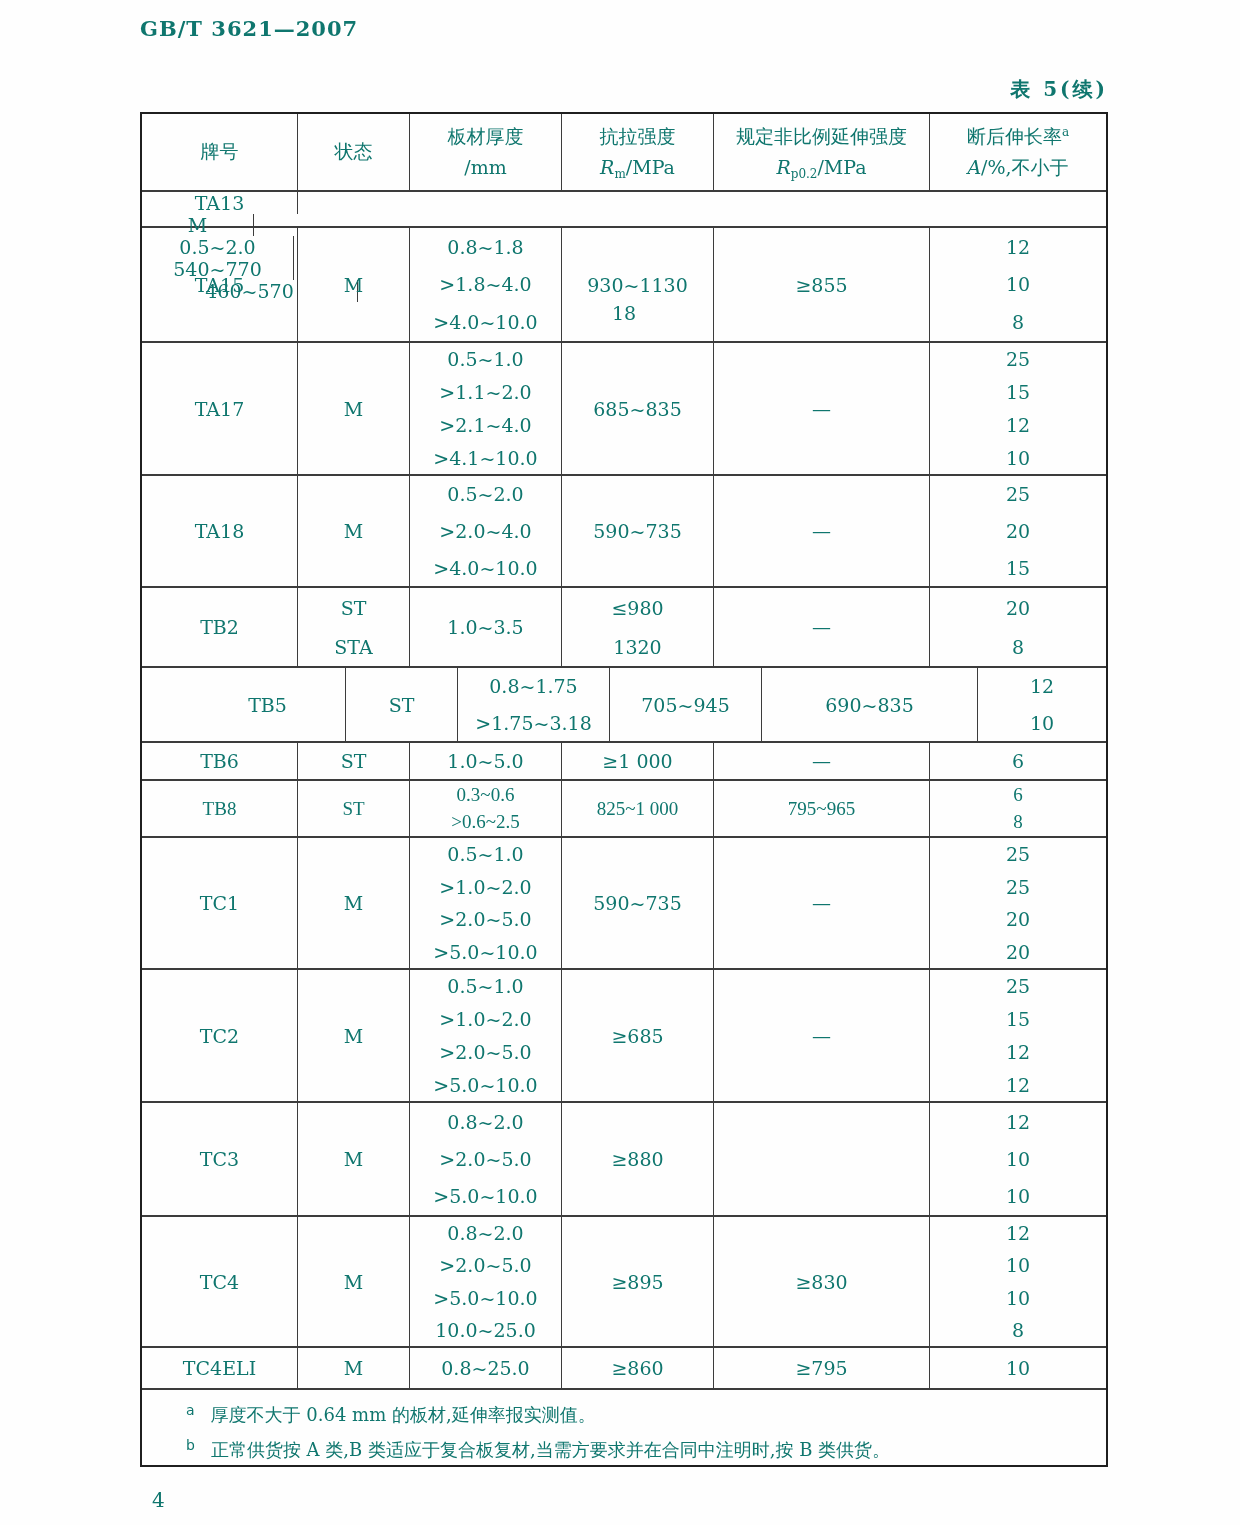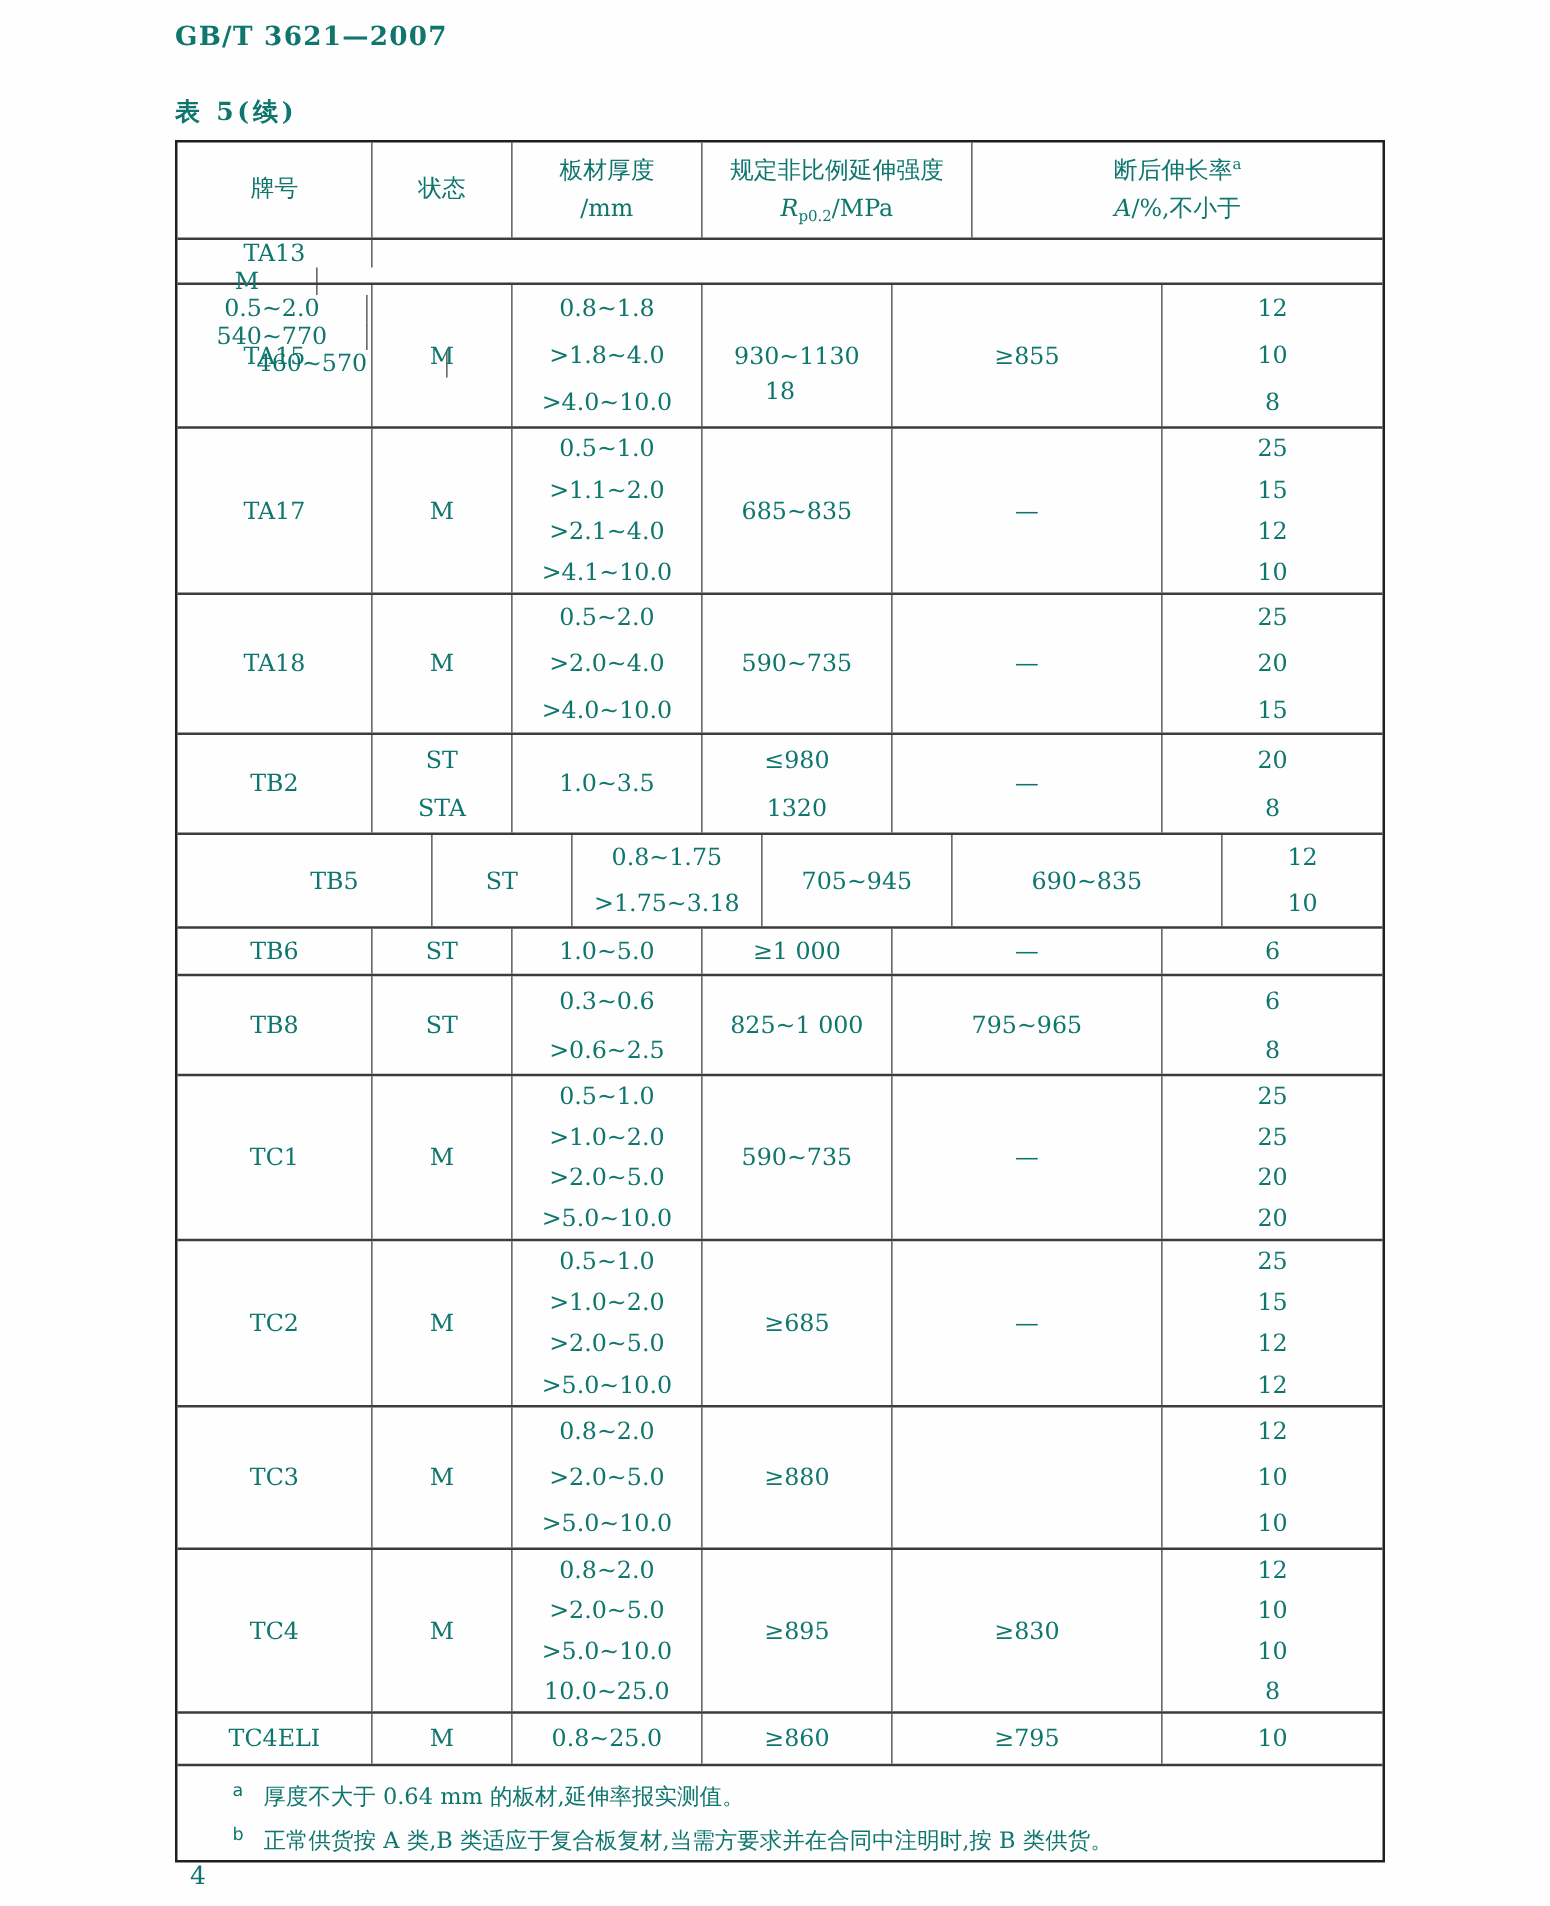--- a/index.html
+++ b/index.html
@@ -4,21 +4,21 @@
 <style>
   html,body{margin:0;padding:0;background:#ffffff;}
   .page{
     position:relative;width:1240px;height:1525px;background:#fefefe;
     font-family:"DejaVu Serif","Liberation Serif",serif;color:#0f766e;overflow:hidden;
   }
   .doc-number{
     position:absolute;left:140px;top:16px;font-size:21px;font-weight:bold;letter-spacing:1px;
   }
   .table-caption{
-    position:absolute;left:140px;top:76px;width:968px;text-align:left;
+    position:absolute;left:140px;top:76px;width:968px;text-align:right;
     font-size:20px;font-weight:bold;letter-spacing:3px;
   }
   .spec-table{
     position:absolute;left:140px;top:112px;width:968px;
     border:2.5px solid #1f1f1f;box-sizing:border-box;background:#fefefe;
   }
   .row{display:flex;border-bottom:2px solid #3c3c3c;box-sizing:border-box;}
   .cell{
     box-sizing:border-box;border-right:1.5px solid #3c3c3c;
     display:flex;flex-direction:column;justify-content:space-around;align-items:center;
@@ -52,20 +52,24 @@
       <div class="cell header-cell w0">
         <div class="line">牌号</div>
       </div>
       <div class="cell header-cell w1">
         <div class="line">状态</div>
       </div>
       <div class="cell header-cell w2">
         <div class="line">板材厚度</div>
         <div class="line">/mm</div>
       </div>
+      <div class="cell header-cell w3">
+        <div class="line">抗拉强度</div>
+        <div class="line"><span class="it">R</span><sub>m</sub><span>/MPa</span></div>
+      </div>
       <div class="cell header-cell w4">
         <div class="line">规定非比例延伸强度</div>
         <div class="line"><span class="it">R</span><sub>p0.2</sub><span>/MPa</span></div>
       </div>
       <div class="cell header-cell last">
         <div class="line"><span>断后伸长率</span><sup>a</sup></div>
         <div class="line"><span class="it">A</span><span>/%,不小于</span></div>
       </div>
     </div>
 
@@ -222,21 +226,21 @@
           <div class="cell w3">
             <div class="line">≥1 000</div>
           </div>
           <div class="cell w4">
             <div class="line">—</div>
           </div>
           <div class="cell last">
             <div class="line">6</div>
           </div>
         </div>
-        <div class="row" style="height: 80px;">
+        <div class="row" style="height: 57px; font-family: Liberation Serif, serif;">
           <div class="cell w0">
             <div class="line">TB8</div>
           </div>
           <div class="cell w1">
             <div class="line">ST</div>
           </div>
           <div class="cell w2">
             <div class="line">0.3~0.6</div>
             <div class="line">&gt;0.6~2.5</div>
           </div>

